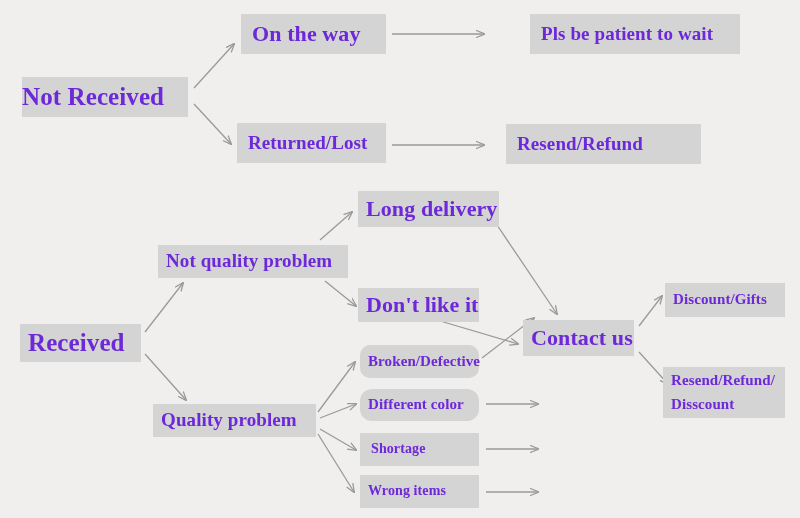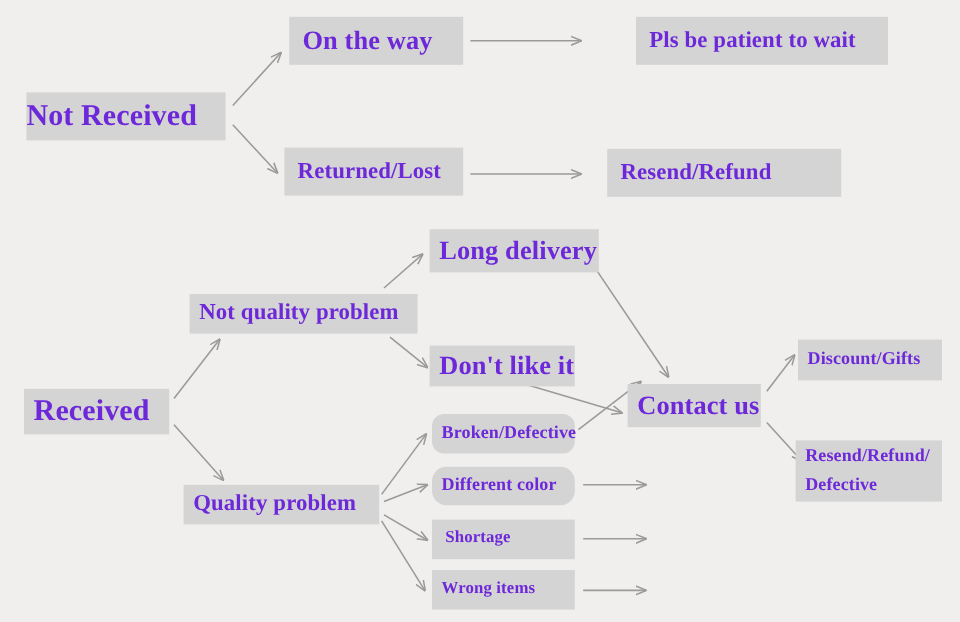--- a/index.html
+++ b/index.html
@@ -139,15 +139,15 @@
 
   <div class="node sz-tiny pad-md" style="left:360px; top:433px; width:119px; height:33px;">Shortage</div>
 
   <div class="node sz-tiny pad-sm" style="left:360px; top:475px; width:119px; height:33px;">Wrong items</div>
 
   <div class="node sz-big pad-sm" style="left:523px; top:320px; width:111px; height:36px;">Contact us</div>
 
   <div class="node sz-small pad-sm" style="left:665px; top:283px; width:120px; height:34px;">Discount/Gifts</div>
 
   <div class="node sz-small pad-sm two-line" style="left:663px; top:367px; width:122px; height:51px;">Resend/Refund/
-Defective</div>
+Disscount</div>
 
 </div>
 
 </body></html>

